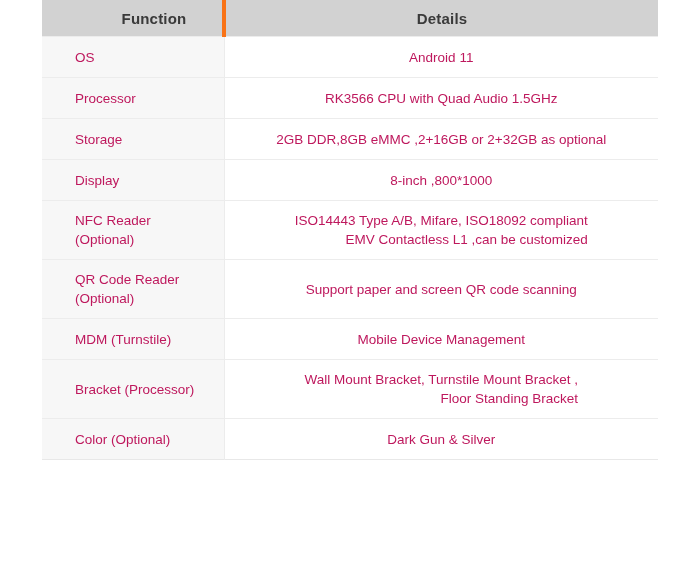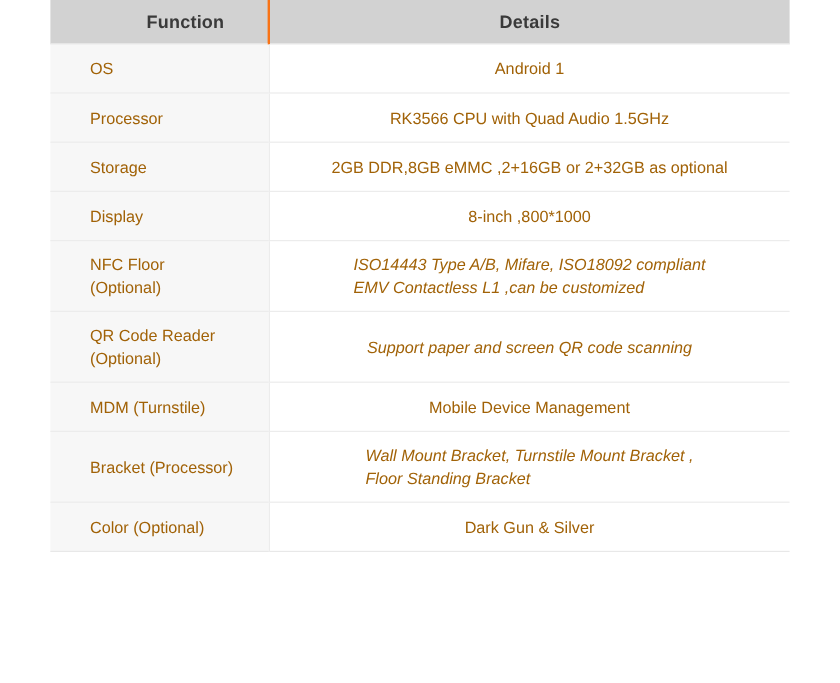--- a/index.html
+++ b/index.html
@@ -37,29 +37,29 @@
     font-size: 15px;
     font-weight: bold;
     height: 36px;
     padding: 0;
     margin: 0;
     text-align: center;
     vertical-align: middle;
     letter-spacing: 0.2px;
   }
   thead th.th-function {
-    border-right: 2px solid #f97316;
+    border-right: 4px solid #f97316;
     padding-left: 44px;
   }
 
   tbody td {
     border-top: 1px solid #ececec;
     padding: 0 10px;
     vertical-align: middle;
-    color: #a16207;
+    color: #be185d;
     font-size: 13.5px;
   }
 
   tbody td.cell-function {
     background: #f7f7f7;
     border-right: 1px solid #ececec;
     text-align: left;
     padding-left: 33px;
     line-height: 19px;
   }
@@ -68,23 +68,22 @@
     background: #ffffff;
     text-align: center;
     line-height: 19px;
   }
 
   tr.row-single td { height: 40px; }
   tr.row-double td { height: 58px; }
 
   .detail-block {
     display: inline-block;
-    text-align: left;
+    text-align: right;
     white-space: pre-line;
-    font-style: italic;
   }
   .detail-single {
     display: inline-block;
     text-align: center;
   }
   .fn-line {
     display: block;
   }
 </style>
 </head>
@@ -100,21 +99,21 @@
       <tr>
         <th class="th-function">Function</th>
         <th class="th-details">Details</th>
       </tr>
     </thead>
     <tbody id="spec-body">
         <tr class="row-single">
           <td class="cell-function">
             <span class="fn-line">OS</span>
           </td>
-          <td class="cell-details"><span class="detail-single">Android 1</span></td>
+          <td class="cell-details"><span class="detail-single">Android 11</span></td>
         </tr>
         <tr class="row-single">
           <td class="cell-function">
             <span class="fn-line">Processor</span>
           </td>
           <td class="cell-details"><span class="detail-single">RK3566 CPU with Quad Audio 1.5GHz</span></td>
         </tr>
         <tr class="row-single">
           <td class="cell-function">
             <span class="fn-line">Storage</span>
@@ -122,21 +121,21 @@
           <td class="cell-details"><span class="detail-single">2GB DDR,8GB eMMC ,2+16GB or 2+32GB as optional</span></td>
         </tr>
         <tr class="row-single">
           <td class="cell-function">
             <span class="fn-line">Display</span>
           </td>
           <td class="cell-details"><span class="detail-single">8-inch ,800*1000</span></td>
         </tr>
         <tr class="row-double">
           <td class="cell-function">
-            <span class="fn-line">NFC Floor</span>
+            <span class="fn-line">NFC Reader</span>
             <span class="fn-line">(Optional)</span>
           </td>
           <td class="cell-details"><span class="detail-block">ISO14443 Type A/B, Mifare, ISO18092 compliant
 EMV Contactless L1 ,can be customized</span></td>
         </tr>
         <tr class="row-double">
           <td class="cell-function">
             <span class="fn-line">QR Code Reader</span>
             <span class="fn-line">(Optional)</span>
           </td>

